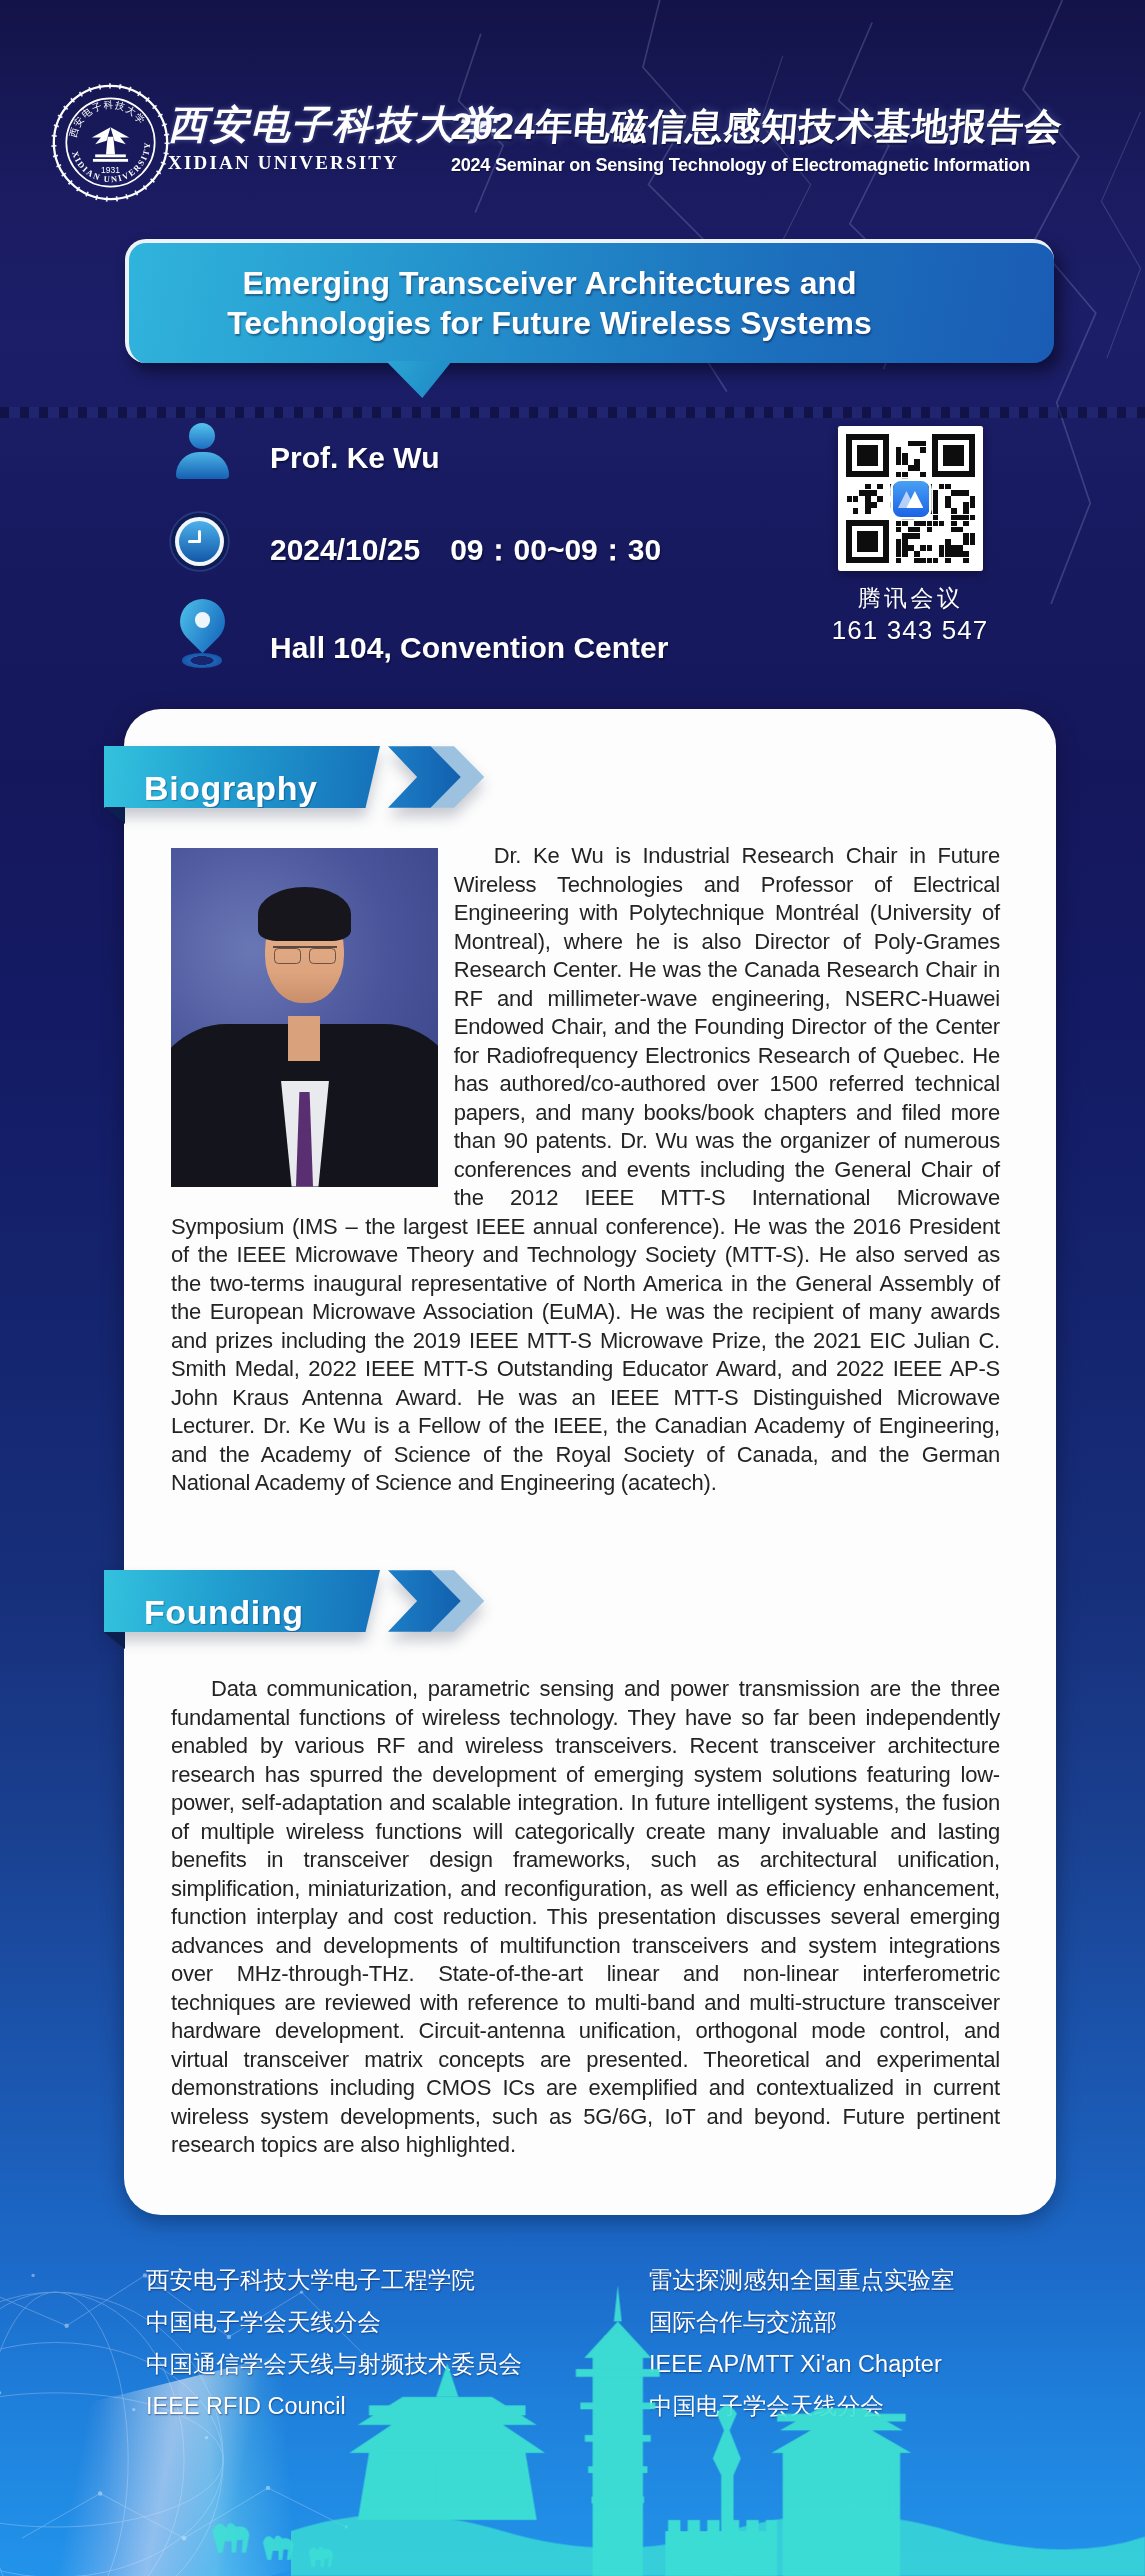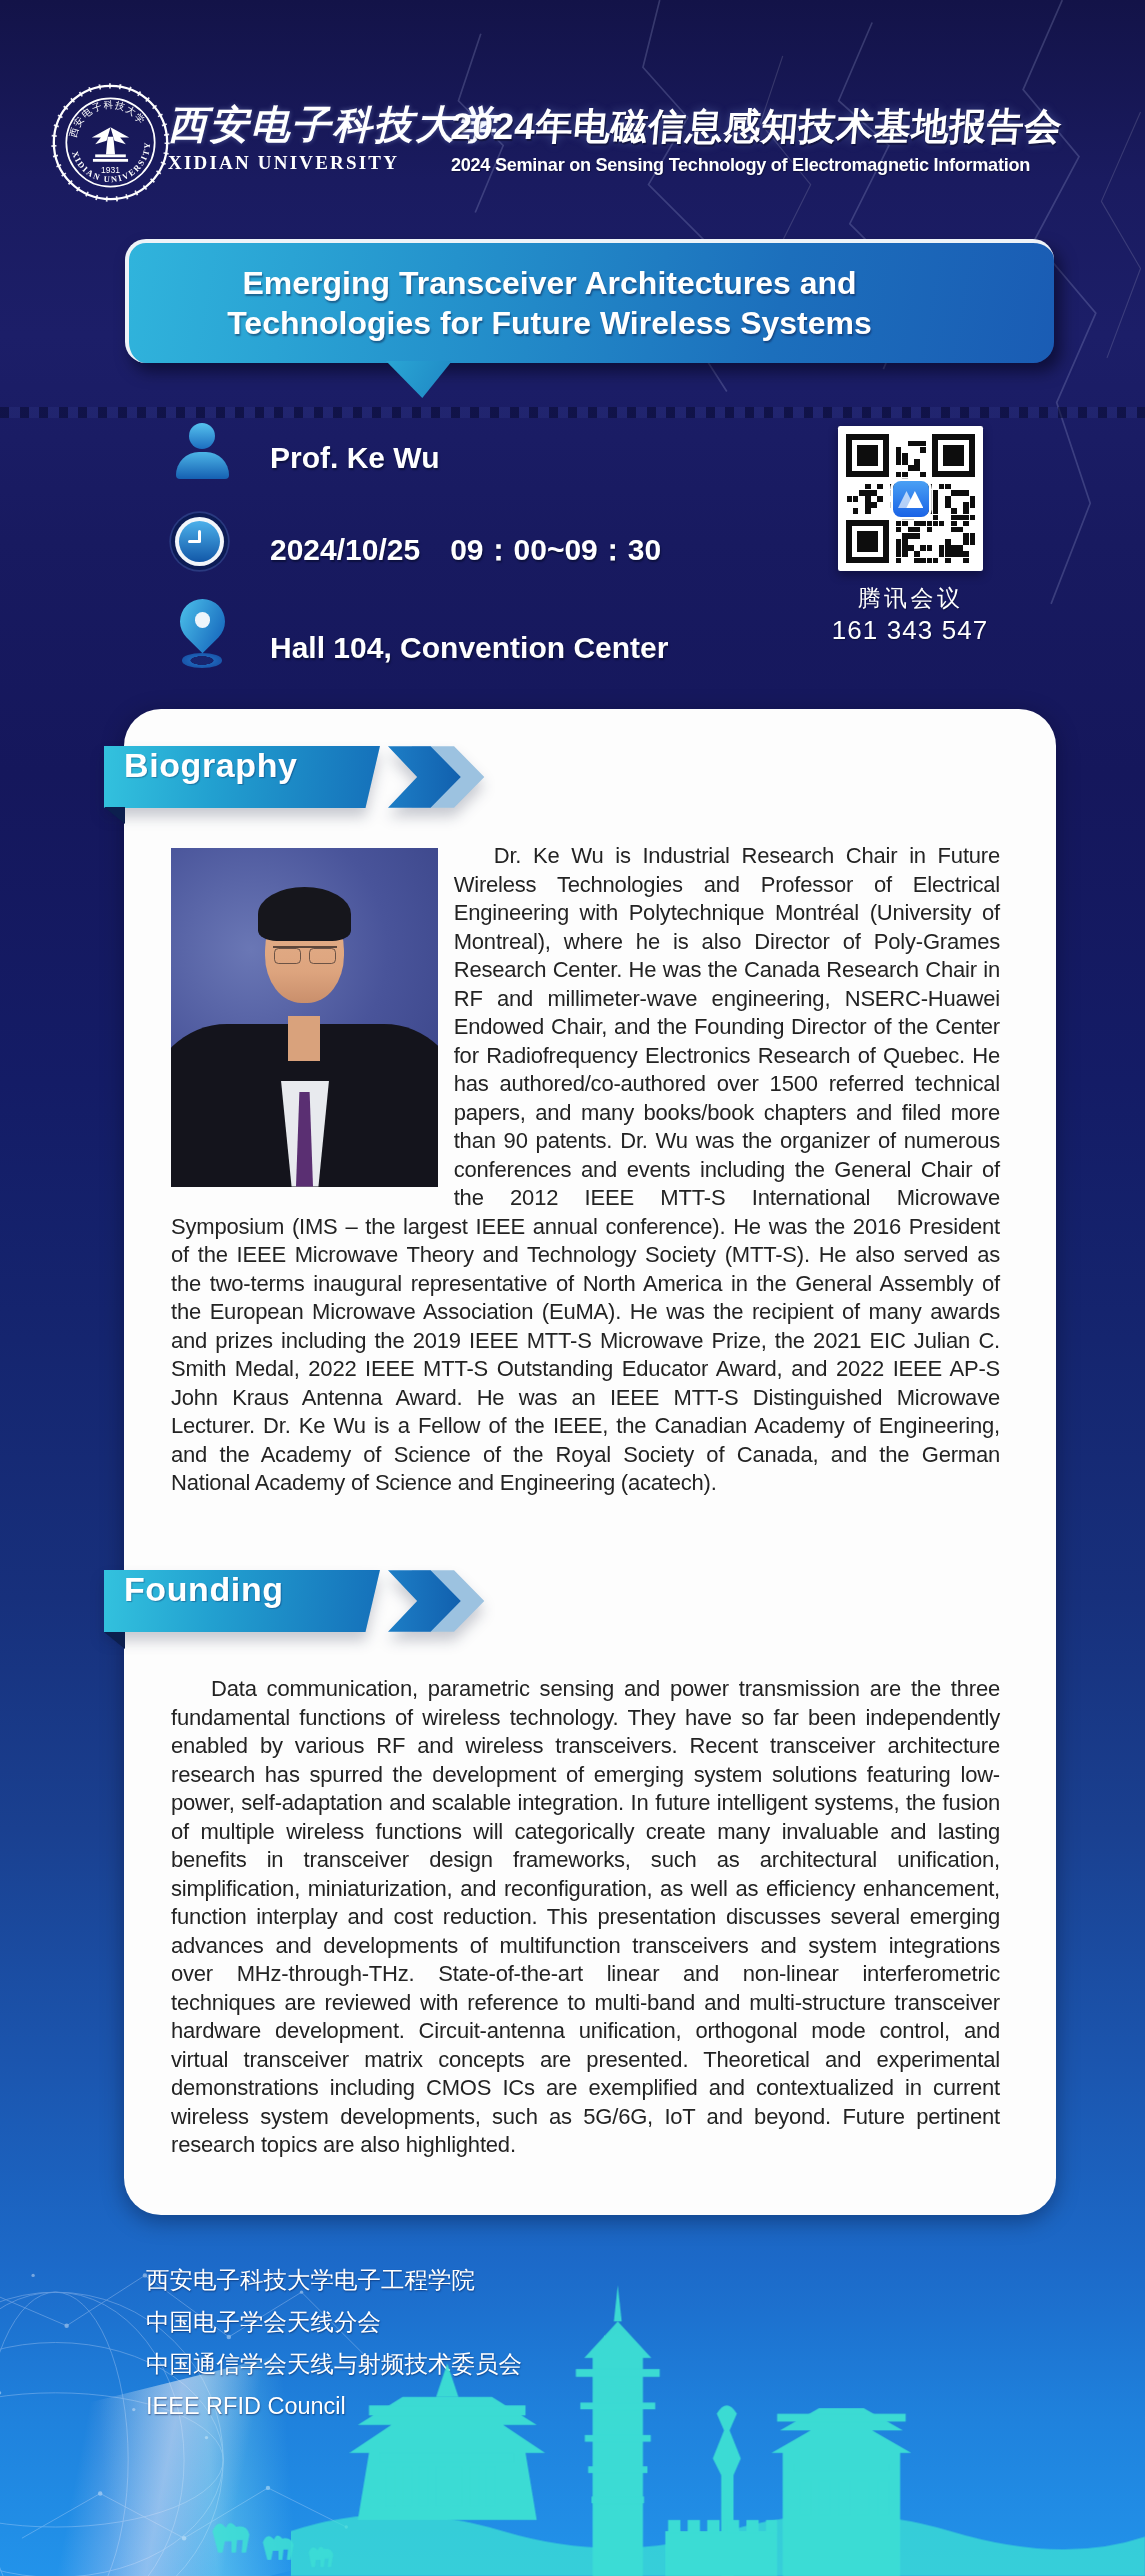--- a/index.html
+++ b/index.html
@@ -95,21 +95,21 @@
   #card{left:124px;top:709px;width:932px;height:1506px;background:#fdfdfd;border-radius:37px;
     box-shadow:0 5.6px 22.4px rgba(0,0,20,.35)}
 
   
   .ribbon{position:absolute;display:flex;align-items:stretch;height:62px;
     filter:drop-shadow(0 9px 6.7px rgba(10,20,50,.22))}
   #ribbon-bio{left:104px;top:746px}
   #ribbon-abs{left:104px;top:1570px}
   .ribbon .band{width:276px;background:linear-gradient(95deg,#33c2de 0%,#22a0d0 40%,#1570ba 100%);
     clip-path:polygon(0 0,100% 0,calc(100% - 14.5px) 100%,0 100%);
-    display:flex;align-items:flex-start;box-sizing:border-box;padding-left:20px}
+    display:flex;align-items:flex-end;box-sizing:border-box;padding-left:40px}
   .ribbon .band span{color:#fff;font-size:34px;font-weight:bold;letter-spacing:0.6px;
     text-shadow:1.1px 1.1px 1.1px rgba(10,30,80,.35)}
   .ribbon svg{margin-left:7.8px}
   .fold{position:absolute;width:21px;height:17px;background:#0c1f4e;
     clip-path:polygon(0 0,100% 0,100% 100%)}
   #fold-bio{left:104px;top:807px}
   #fold-abs{left:104px;top:1632px}
 
   
   .copy{position:absolute;color:#232323;font-size:22px;line-height:28.5px;text-align:justify;
@@ -442,20 +442,26 @@
     </g>
   </svg>
   <div id="flare" class="abs"></div>
 
   <ul id="orgs-left" class="orgs">
     <li>西安电子科技大学电子工程学院</li>
     <li>中国电子学会天线分会</li>
     <li>中国通信学会天线与射频技术委员会</li>
     <li>IEEE RFID Council</li>
   </ul>
+  <ul id="orgs-right" class="orgs">
+    <li>雷达探测感知全国重点实验室</li>
+    <li>国际合作与交流部</li>
+    <li>IEEE AP/MTT Xi'an Chapter</li>
+    <li>中国电子学会天线分会</li>
+  </ul>
 
   <svg id="skyline" class="abs" viewBox="0 0 2048 640">
     <g fill="#3fe3d3" opacity=".92">
 
       <path d="M520 640 L520 560 Q700 500 900 560 Q1100 620 1300 560 Q1500 500 1700 560 Q1900 620 2048 570 L2048 640 Z" opacity=".8"></path>
 
       <path d="M640 540 L660 420 L625 420 L700 370 L640 370 L720 320 L880 320 L960 370 L900 370 L975 420 L940 420 L960 540 Z"></path>
       <rect x="660" y="335" width="280" height="18"></rect>
       <rect x="680" y="420" width="240" height="16"></rect>
       <g>

